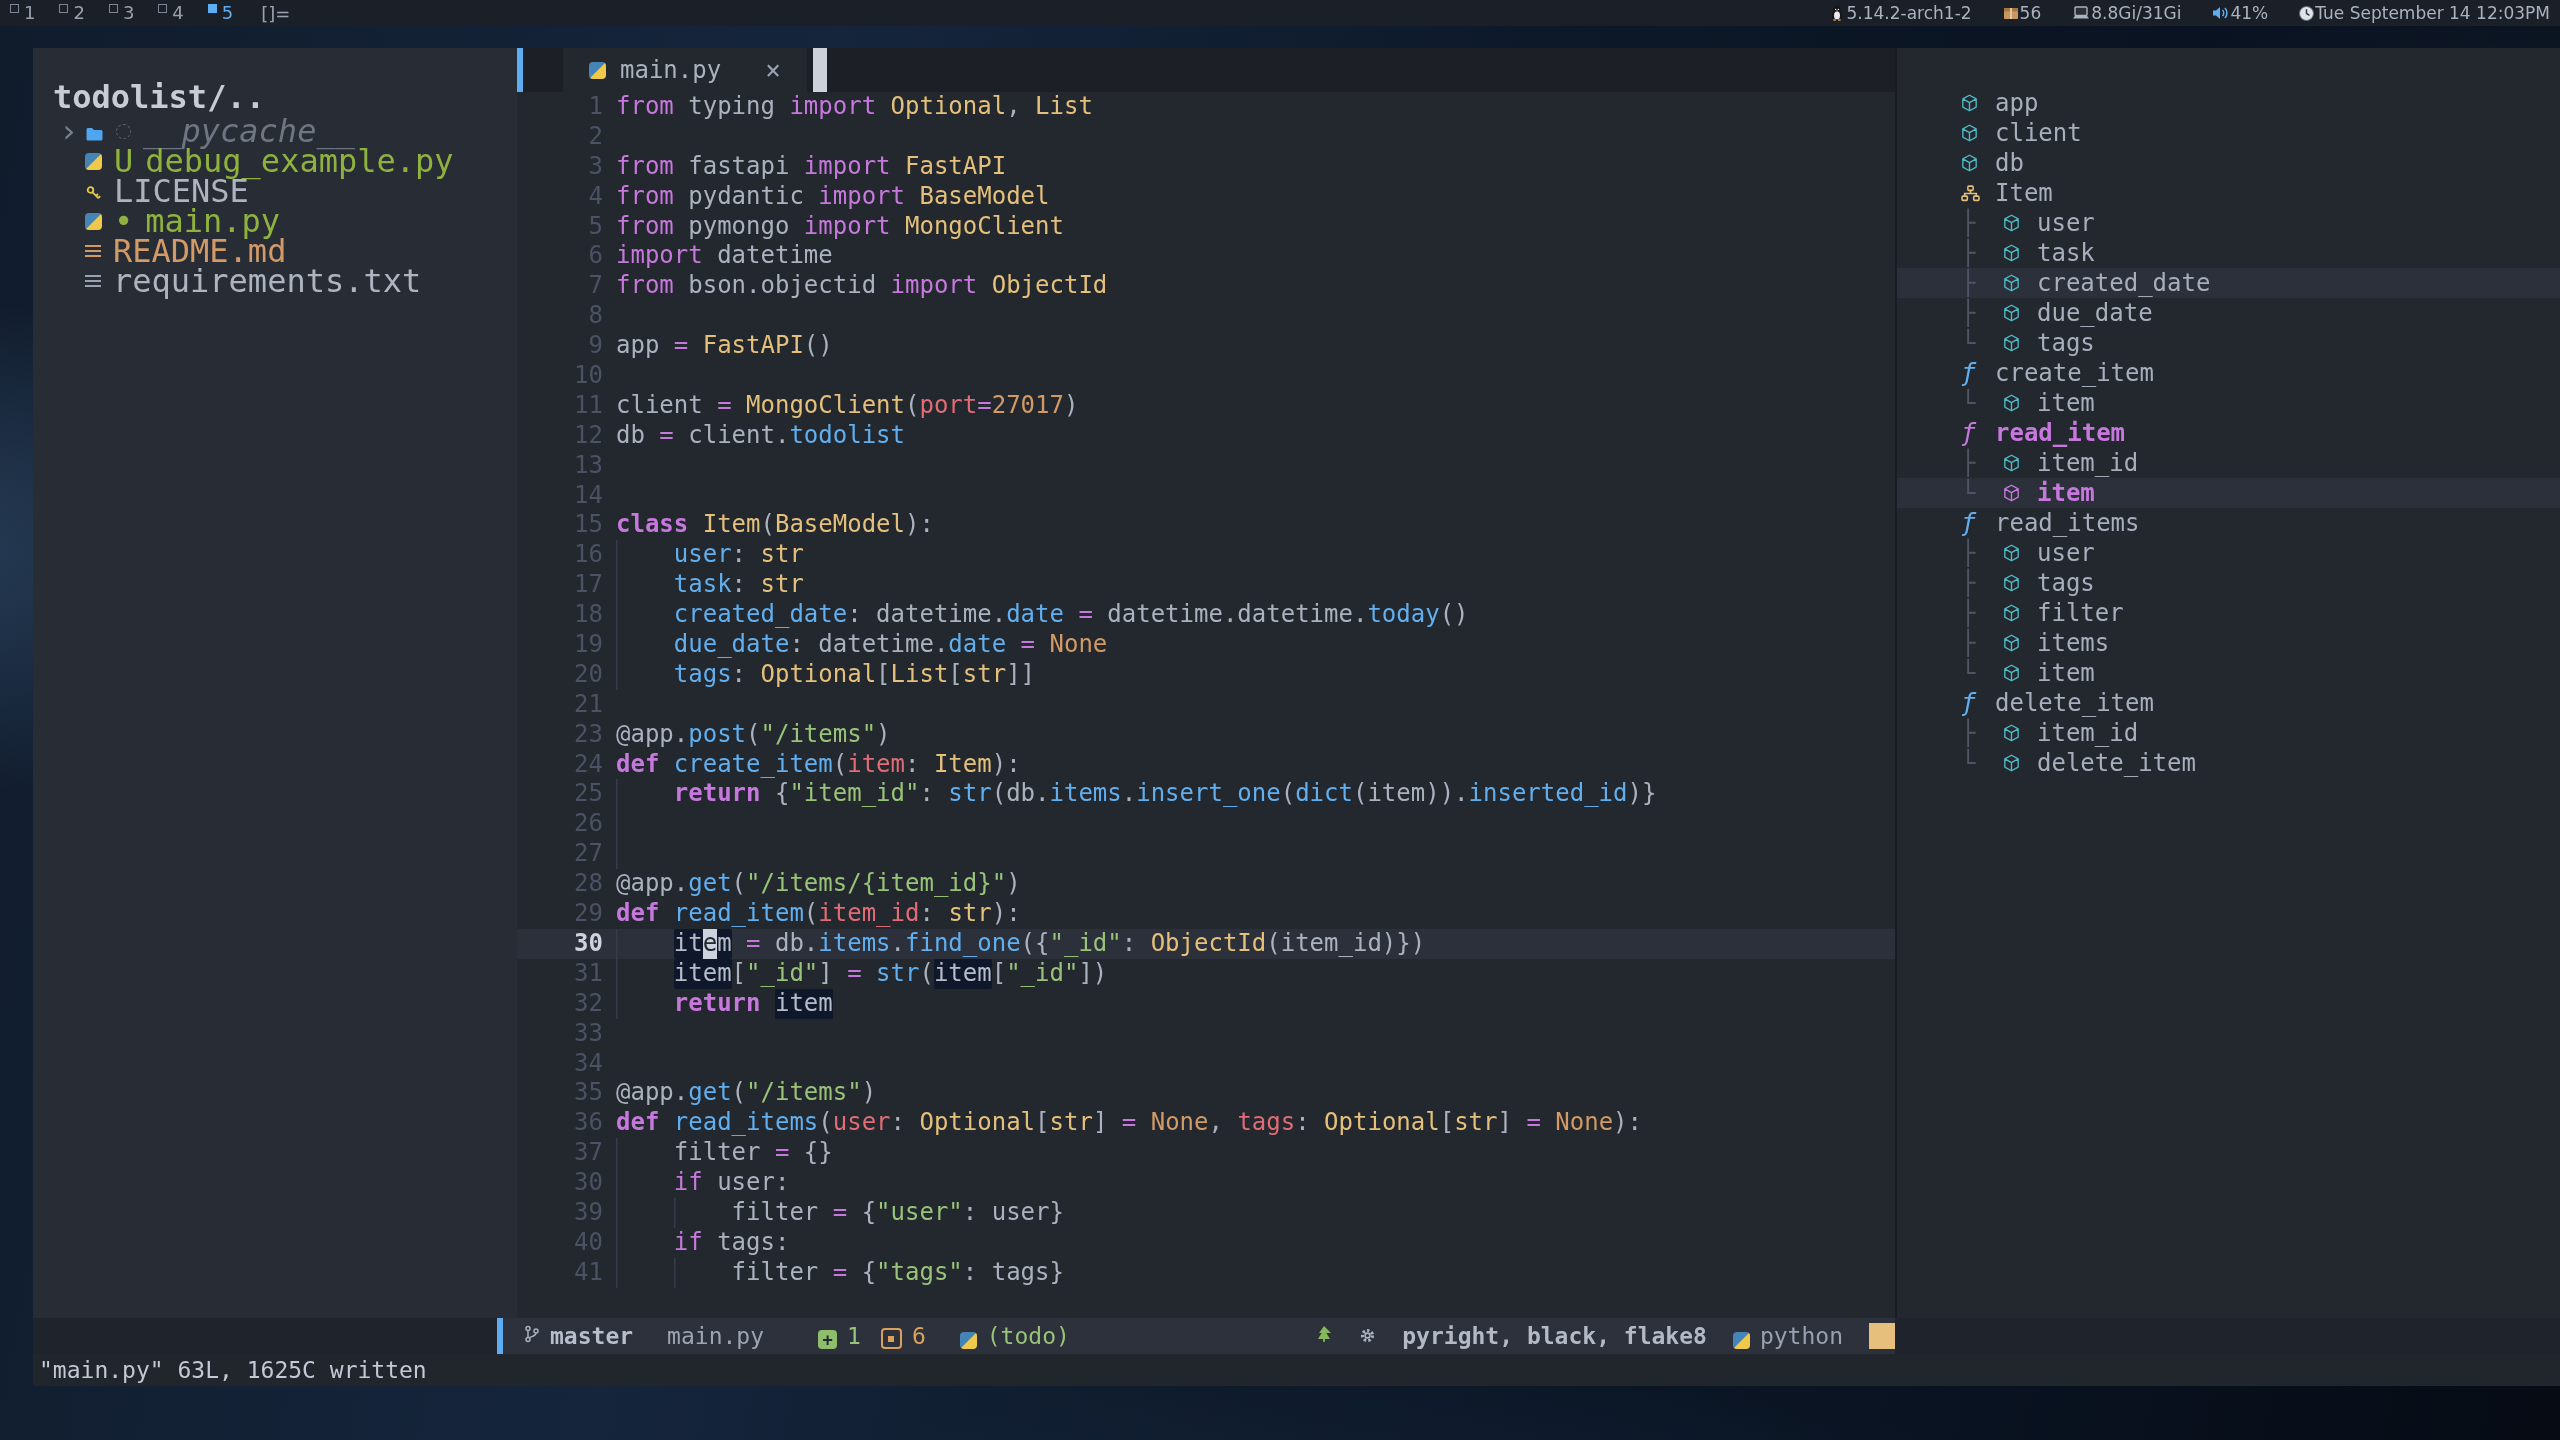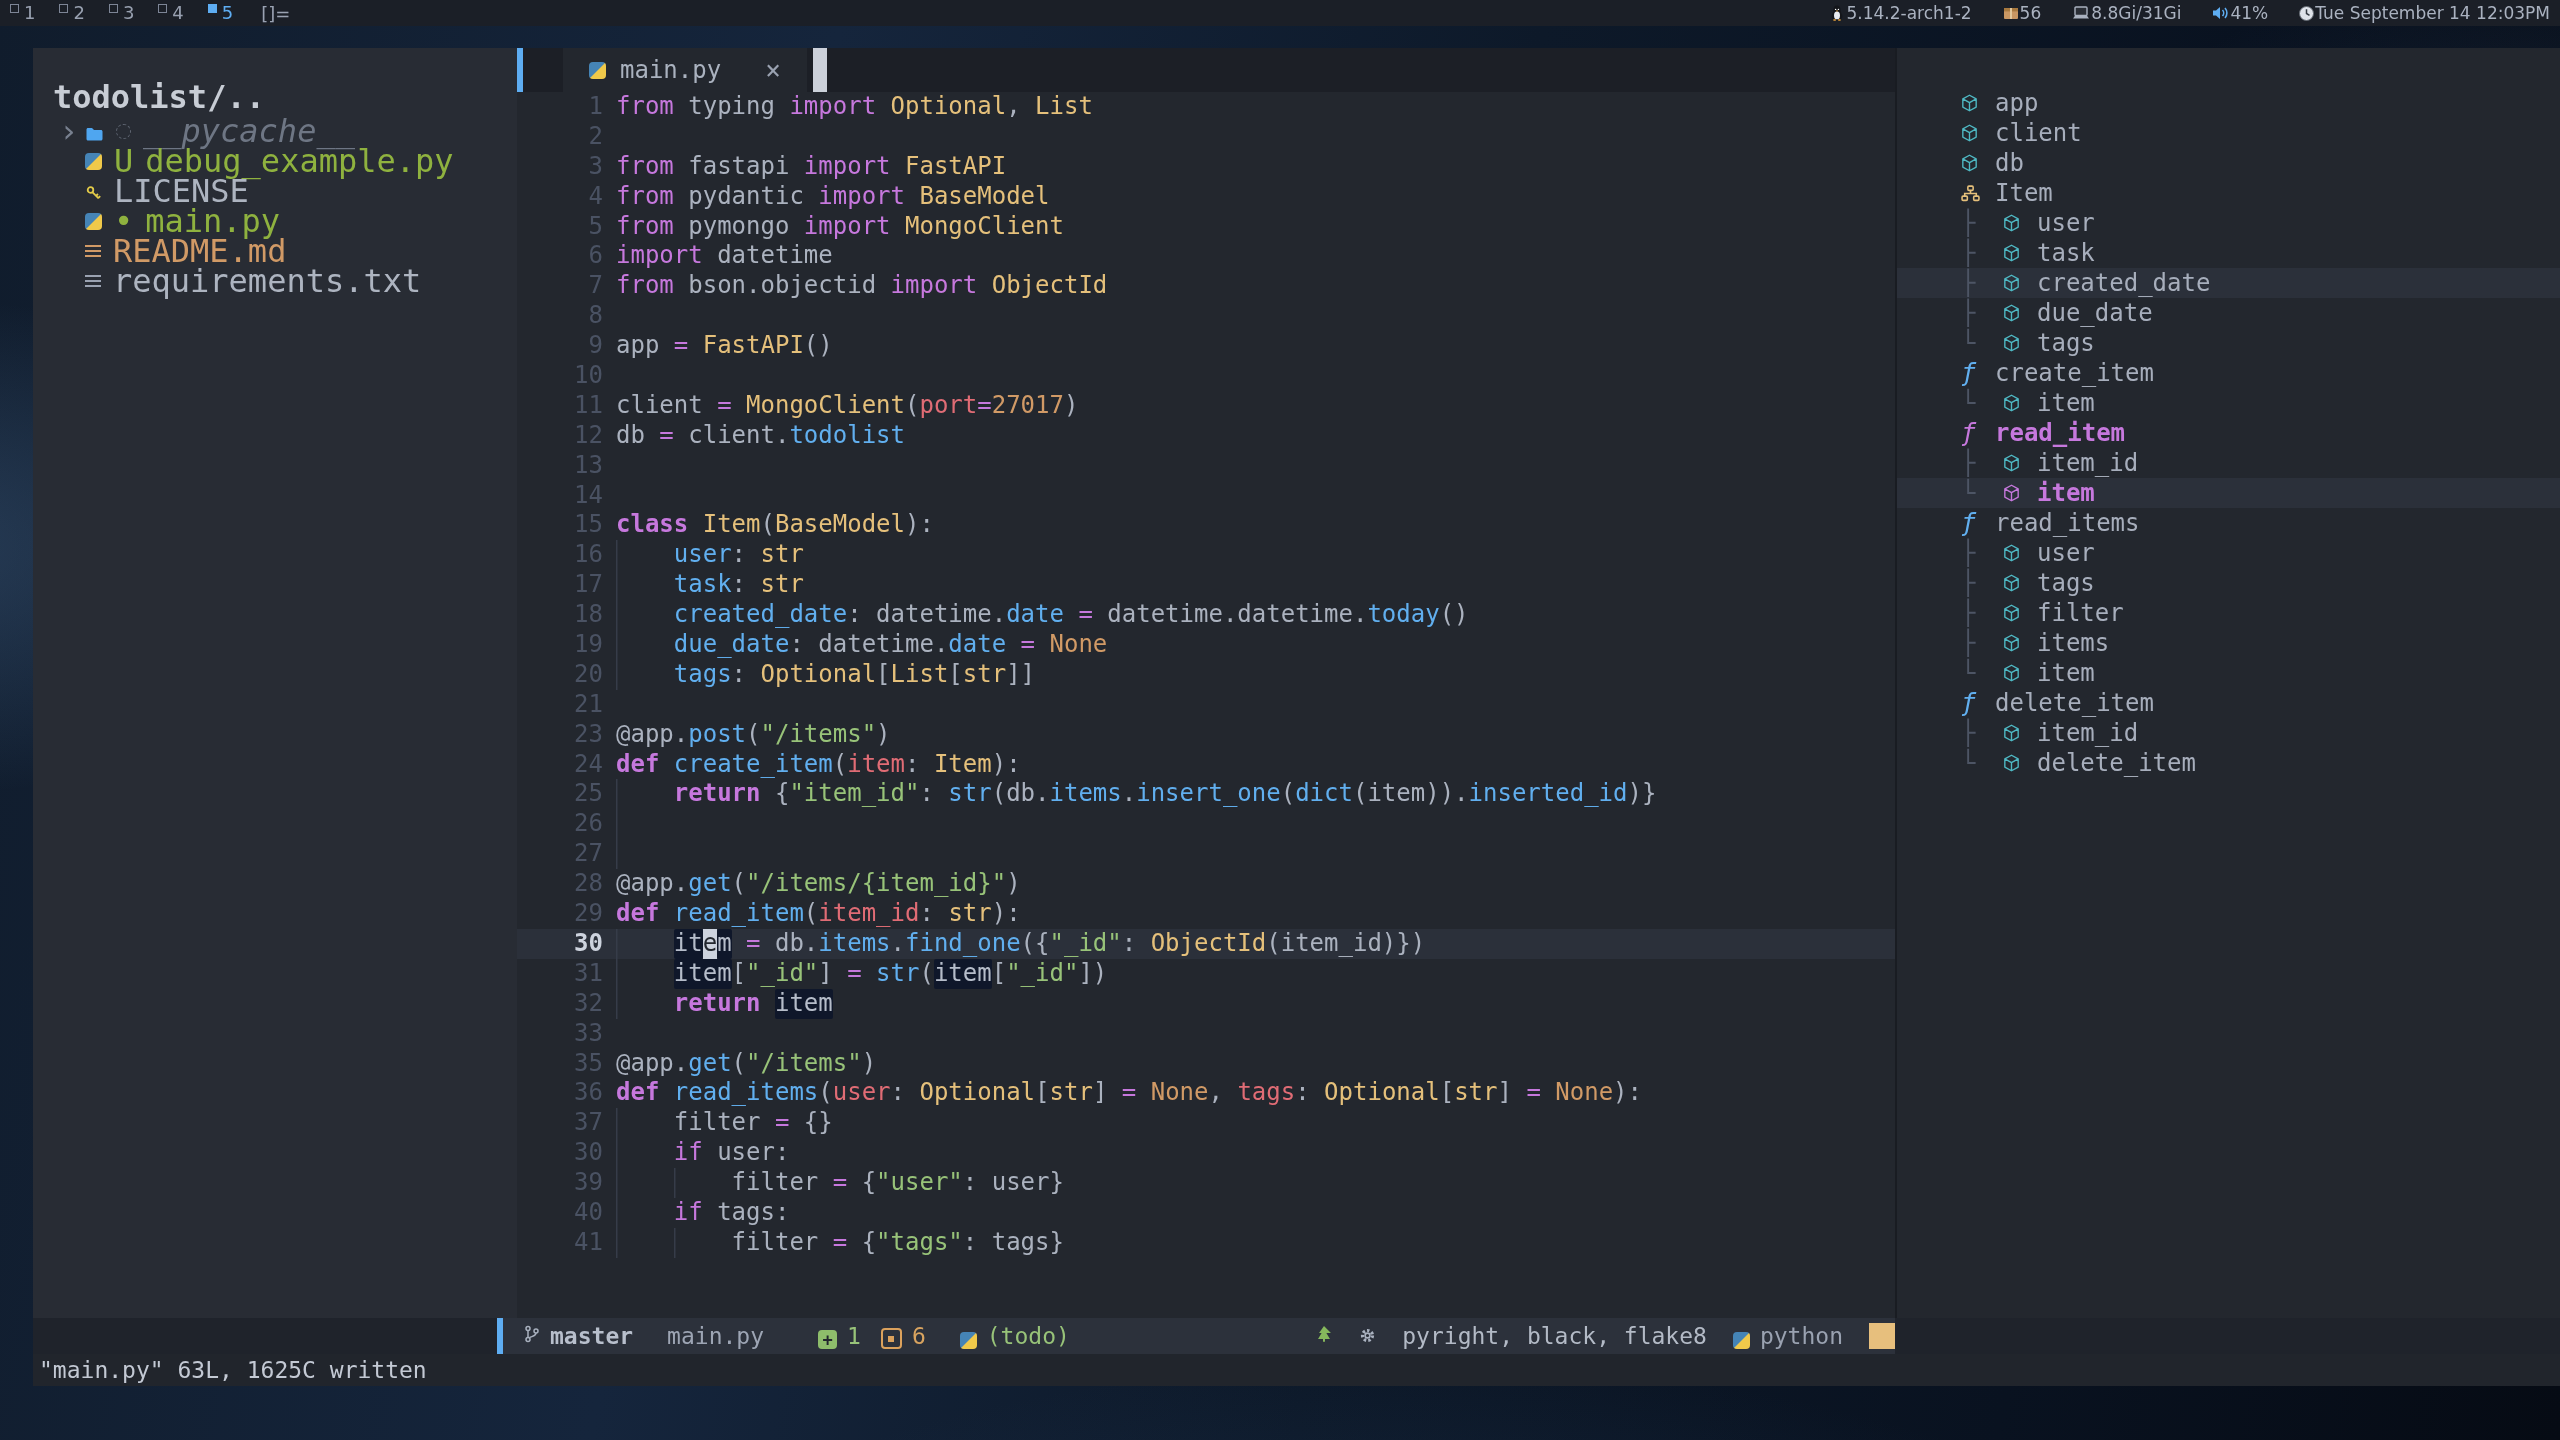--- a/index.html
+++ b/index.html
@@ -77,21 +77,21 @@
   .out-row.current .fn-glyph{color:#c678dd;}
   
   .statusline{height:36px;flex:none;background:#1f232b;position:relative;font-size:23px;}
   .sl-seg{position:absolute;left:464px;width:1398px;top:0;bottom:0;background:#2c313b;
     display:flex;align-items:center;color:#9aa2b1;}
   .sl-seg .blue-bar{align-self:stretch;}
   .sl-item{display:inline-flex;align-items:flex-end;gap:10px;}
   .sl-branch{font-weight:bold;color:#b8bfcc;}
   .sl-file{color:#9da5b4;}
   .sl-green{color:#98c379;} .sl-orange{color:#d8a35f;}
-  .sl-tools{font-weight:normal;color:#b3bac6;}
+  .sl-tools{font-weight:bold;color:#b3bac6;}
   .sl-right{margin-left:auto;display:inline-flex;align-items:center;gap:26px;}
   .plus-icon{width:19px;height:19px;border-radius:4px;background:#8ebd6b;color:#23272e;
     font-weight:bold;font-size:17px;display:inline-flex;align-items:center;justify-content:center;flex:none;}
   .boxdot-icon{width:17px;height:17px;border:2px solid #dba15c;border-radius:4px;
     display:inline-flex;align-items:center;justify-content:center;flex:none;}
   .boxdot-icon i{width:6px;height:6px;background:#dba15c;display:block;}
   .sl-endblock{width:26px;align-self:stretch;background:#e7bf7d;flex:none;}
   
   .msgline{height:32px;flex:none;background:#21252c;color:#c3c9d4;font-size:23px;
     display:flex;align-items:center;padding-left:6px;white-space:pre;} .gap20{width:20px;flex:none;} .gap34{width:34px;flex:none;}
@@ -235,20 +235,21 @@
             <div class="cl"><span class="ln">24</span><span class="tk-kb">def</span><span class="tk-f"> </span><span class="tk-b">create_item</span><span class="tk-f">(</span><span class="tk-p">item</span><span class="tk-f">: </span><span class="tk-t">Item</span><span class="tk-f">):</span></div>
             <div class="cl"><span class="ln">25</span><span class="tk-g">    </span><span class="tk-kb">return</span><span class="tk-f"> {</span><span class="tk-s">"item_id"</span><span class="tk-f">: </span><span class="tk-b">str</span><span class="tk-f">(db.</span><span class="tk-b">items</span><span class="tk-f">.</span><span class="tk-b">insert_one</span><span class="tk-f">(</span><span class="tk-b">dict</span><span class="tk-f">(item)).</span><span class="tk-b">inserted_id</span><span class="tk-f">)}</span></div>
             <div class="cl"><span class="ln">26</span><span class="tk-g">    </span></div>
             <div class="cl"><span class="ln">27</span><span class="tk-g">    </span></div>
             <div class="cl"><span class="ln">28</span><span class="tk-f">@app.</span><span class="tk-b">get</span><span class="tk-f">(</span><span class="tk-s">"/items/{item_id}"</span><span class="tk-f">)</span></div>
             <div class="cl"><span class="ln">29</span><span class="tk-kb">def</span><span class="tk-f"> </span><span class="tk-b">read_item</span><span class="tk-f">(</span><span class="tk-p">item_id</span><span class="tk-f">: </span><span class="tk-t">str</span><span class="tk-f">):</span></div>
             <div class="cl cur-line"><span class="ln">30</span><span class="tk-g">    </span><span class="tk-hl">it</span><span class="tk-cur">e</span><span class="tk-hl">m</span><span class="tk-f"> </span><span class="tk-k">=</span><span class="tk-f"> db.</span><span class="tk-b">items</span><span class="tk-f">.</span><span class="tk-b">find_one</span><span class="tk-f">({</span><span class="tk-s">"_id"</span><span class="tk-f">: </span><span class="tk-t">ObjectId</span><span class="tk-f">(item_id)})</span></div>
             <div class="cl"><span class="ln">31</span><span class="tk-g">    </span><span class="tk-hl">item</span><span class="tk-f">[</span><span class="tk-s">"_id"</span><span class="tk-f">] </span><span class="tk-k">=</span><span class="tk-f"> </span><span class="tk-b">str</span><span class="tk-f">(</span><span class="tk-hl">item</span><span class="tk-f">[</span><span class="tk-s">"_id"</span><span class="tk-f">])</span></div>
             <div class="cl"><span class="ln">32</span><span class="tk-g">    </span><span class="tk-kb">return</span><span class="tk-f"> </span><span class="tk-hl">item</span></div>
             <div class="cl"><span class="ln">33</span></div>
+            <div class="cl"><span class="ln">34</span></div>
             <div class="cl"><span class="ln">35</span><span class="tk-f">@app.</span><span class="tk-b">get</span><span class="tk-f">(</span><span class="tk-s">"/items"</span><span class="tk-f">)</span></div>
             <div class="cl"><span class="ln">36</span><span class="tk-kb">def</span><span class="tk-f"> </span><span class="tk-b">read_items</span><span class="tk-f">(</span><span class="tk-p">user</span><span class="tk-f">: </span><span class="tk-t">Optional</span><span class="tk-f">[</span><span class="tk-t">str</span><span class="tk-f">] </span><span class="tk-k">=</span><span class="tk-f"> </span><span class="tk-n">None</span><span class="tk-f">, </span><span class="tk-p">tags</span><span class="tk-f">: </span><span class="tk-t">Optional</span><span class="tk-f">[</span><span class="tk-t">str</span><span class="tk-f">] </span><span class="tk-k">=</span><span class="tk-f"> </span><span class="tk-n">None</span><span class="tk-f">):</span></div>
             <div class="cl"><span class="ln">37</span><span class="tk-g">    </span><span class="tk-f">filter </span><span class="tk-k">=</span><span class="tk-f"> {}</span></div>
             <div class="cl"><span class="ln">30</span><span class="tk-g">    </span><span class="tk-k">if</span><span class="tk-f"> user:</span></div>
             <div class="cl"><span class="ln">39</span><span class="tk-g">    </span><span class="tk-g">    </span><span class="tk-f">filter </span><span class="tk-k">=</span><span class="tk-f"> {</span><span class="tk-s">"user"</span><span class="tk-f">: user}</span></div>
             <div class="cl"><span class="ln">40</span><span class="tk-g">    </span><span class="tk-k">if</span><span class="tk-f"> tags:</span></div>
             <div class="cl"><span class="ln">41</span><span class="tk-g">    </span><span class="tk-g">    </span><span class="tk-f">filter </span><span class="tk-k">=</span><span class="tk-f"> {</span><span class="tk-s">"tags"</span><span class="tk-f">: tags}</span></div>
           </div>
       </div>
 

